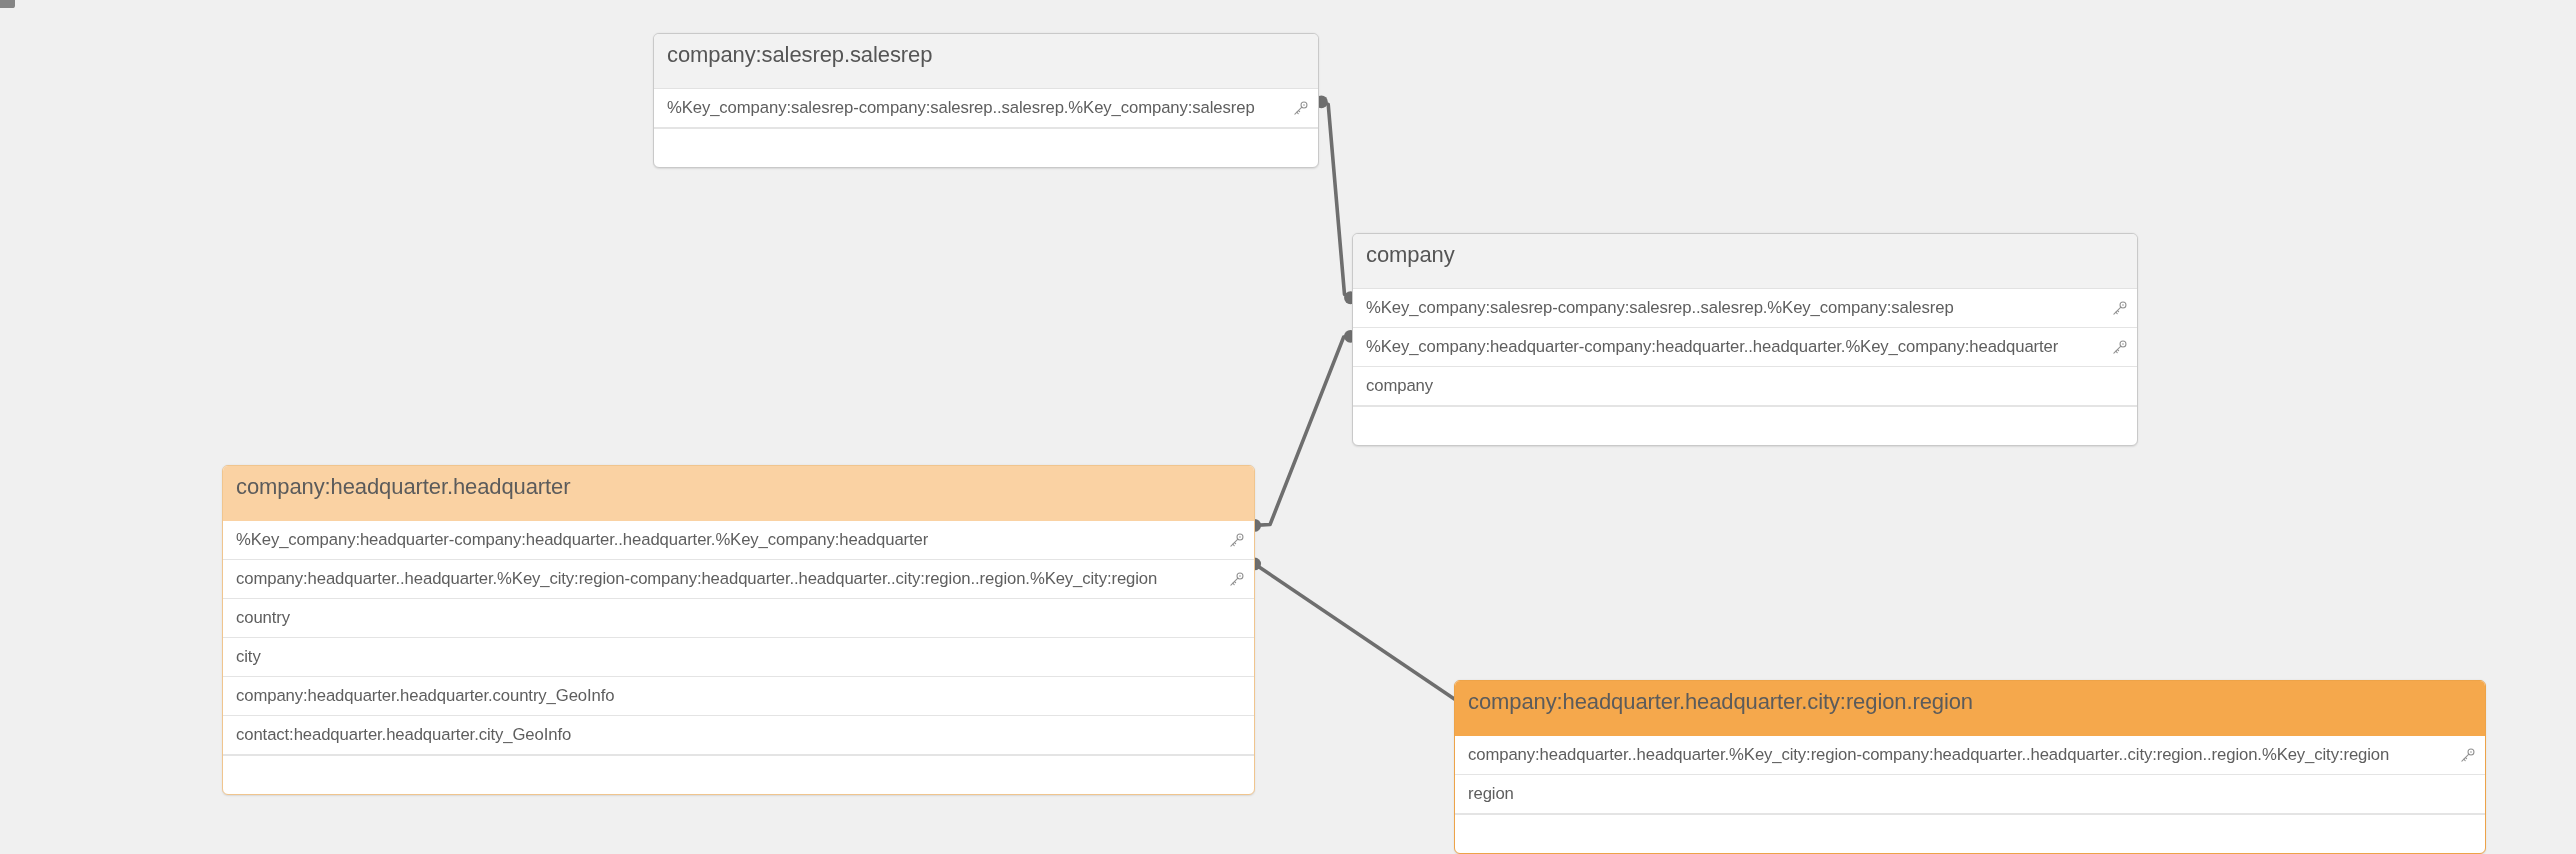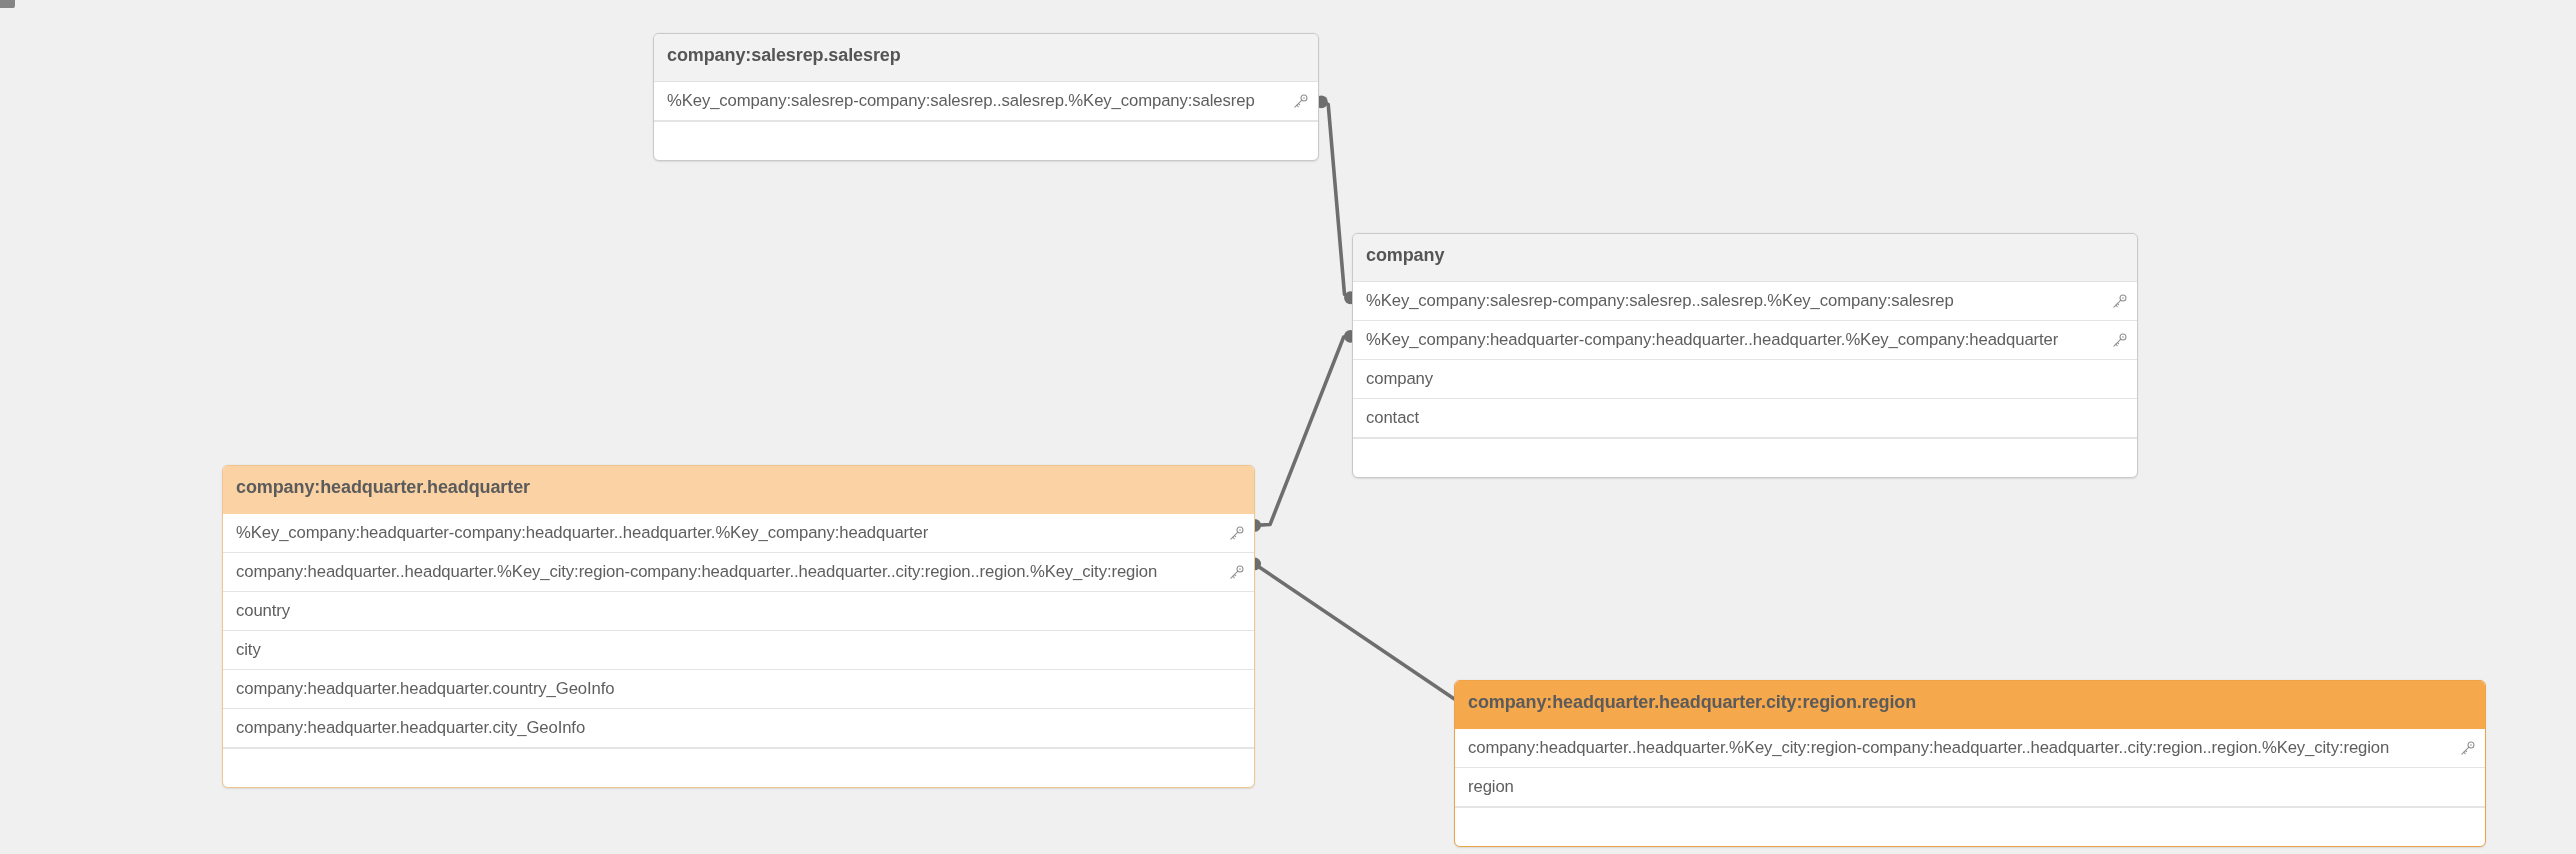--- a/index.html
+++ b/index.html
@@ -71,23 +71,23 @@
   .table-card.accent-soft {
     border-color: #f0c58e;
   }
   .table-card.accent-strong {
     border-color: #eda348;
   }
 
   .table-header {
     height: 42px;
     line-height: 42px;
-    padding: 0 0 5px 13px;
-    font-size: 18px;
-    font-weight: bold;
+    padding: 0 0 12px 13px;
+    font-size: 22px;
+    font-weight: normal;
     color: #555555;
     background: #f2f2f2;
     border-bottom: 0.9px solid #e2e2e2;
     white-space: nowrap;
     overflow: hidden;
     letter-spacing: -0.1px;
   }
   .table-card.accent-soft .table-header {
     background: #fad2a3;
     border-bottom-color: #fad2a3;
@@ -217,24 +217,20 @@
                 <path d="M5.6 14.4 L7.3 16.1"></path>
                 <path d="M7.6 12.4 L9.0 13.8"></path>
               </g>
             </svg>
           </span>
         </div>
         <div class="field-row">
           <span class="field-label">company</span>
           <span class="field-spacer"></span>
         </div>
-        <div class="field-row">
-          <span class="field-label">contact</span>
-          <span class="field-spacer"></span>
-        </div>
         <div class="row-divider"></div>
         <div class="field-row blank"></div>
       </div>
       <div class="table-card accent-soft" style="left: 222px; top: 465px; width: 1033px;">
         <div class="table-header">company:headquarter.headquarter</div>
         <div class="field-row">
           <span class="field-label">%Key_company:headquarter-company:headquarter..headquarter.%Key_company:headquarter</span>
           <span class="field-spacer"></span>
           <span class="key-icon">
             <svg viewBox="0 0 20 20" width="17" height="17" aria-hidden="true">
@@ -269,21 +265,21 @@
         </div>
         <div class="field-row">
           <span class="field-label">city</span>
           <span class="field-spacer"></span>
         </div>
         <div class="field-row">
           <span class="field-label">company:headquarter.headquarter.country_GeoInfo</span>
           <span class="field-spacer"></span>
         </div>
         <div class="field-row">
-          <span class="field-label">company:headquarter.headquarter.city_GeoInfo</span>
+          <span class="field-label">contact:headquarter.headquarter.city_GeoInfo</span>
           <span class="field-spacer"></span>
         </div>
         <div class="row-divider"></div>
         <div class="field-row blank"></div>
       </div>
       <div class="table-card accent-strong" style="left: 1454px; top: 680px; width: 1032px;">
         <div class="table-header">company:headquarter.headquarter.city:region.region</div>
         <div class="field-row">
           <span class="field-label">company:headquarter..headquarter.%Key_city:region-company:headquarter..headquarter..city:region..region.%Key_city:region</span>
           <span class="field-spacer"></span>

